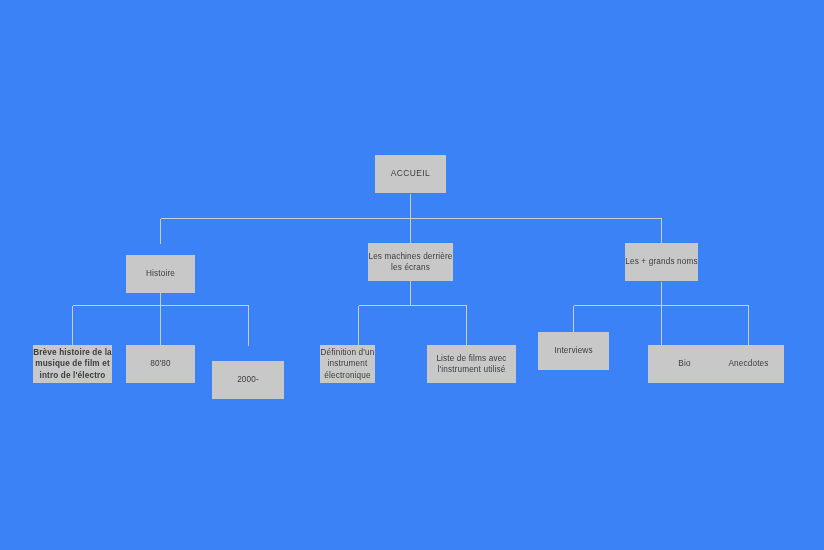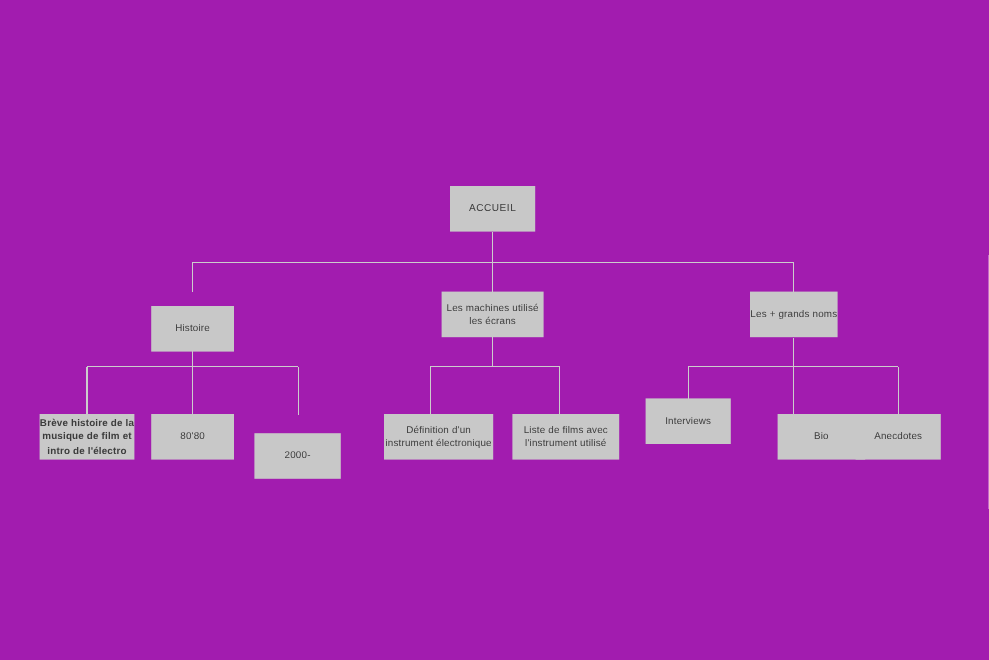--- a/index.html
+++ b/index.html
@@ -8,21 +8,21 @@
     padding: 0;
     background: #ffffff;
   }
   body {
     font-family: "Liberation Sans", sans-serif;
   }
   #canvas {
     position: relative;
     width: 824px;
     height: 550px;
-    background: #a21caf;
+    background: #3b82f6;
     overflow: hidden;
   }
   #connectors {
     position: absolute;
     left: 0;
     top: 0;
     width: 824px;
     height: 550px;
     pointer-events: none;
   }
@@ -96,40 +96,40 @@
 
   <div class="node root" style="left:375px; top:155px; width:71px; height:38px;">
     <span class="label">ACCUEIL</span>
   </div>
 
   <div class="node" style="left:126px; top:255px; width:69px; height:38px;">
     <span class="label">Histoire</span>
   </div>
 
   <div class="node wrap" style="left:368px; top:243px; width:85px; height:38px;">
-    <span class="label">Les machines utilisé les écrans</span>
+    <span class="label">Les machines derrière les écrans</span>
   </div>
 
   <div class="node wrap" style="left:625px; top:243px; width:73px; height:38px;">
     <span class="label">Les + grands noms</span>
   </div>
 
   <div class="node overflow" style="left:33px; top:345px; width:79px; height:38px;">
     <span class="label" style="width:84px;font-weight:bold;">Brève histoire de la musique de film et intro de l'électro</span>
   </div>
 
   <div class="node" style="left:126px; top:345px; width:69px; height:38px;">
     <span class="label">80'80</span>
   </div>
 
   <div class="node" style="left:212px; top:345px; width:72px; height:38px;margin-top:16px;">
     <span class="label">2000-</span>
   </div>
 
-  <div class="node wrap" style="left:320px; top:345px; width:91px; height:38px;">
+  <div class="node wrap" style="left:320px; top:345px; width:55px; height:38px;">
     <span class="label">Définition d'un instrument électronique</span>
   </div>
 
   <div class="node overflow" style="left:427px; top:345px; width:89px; height:38px;">
     <span class="label" style="width:82px;">Liste de films avec l'instrument utilisé</span>
   </div>
 
   <div class="node" style="left:538px; top:332px; width:71px; height:38px;">
     <span class="label">Interviews</span>
   </div>

